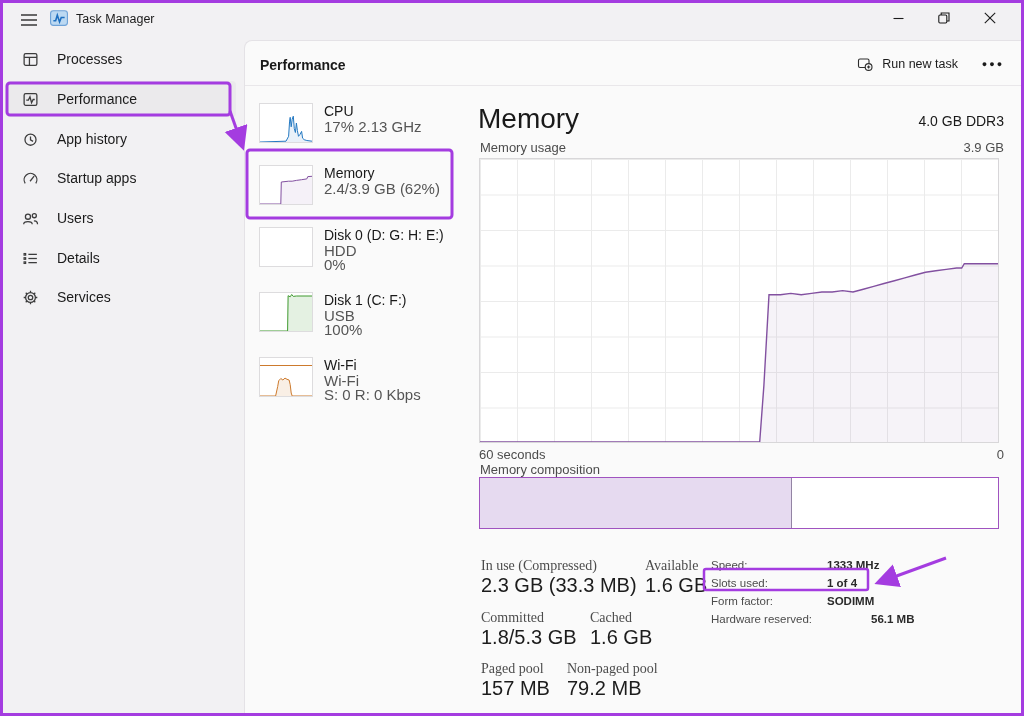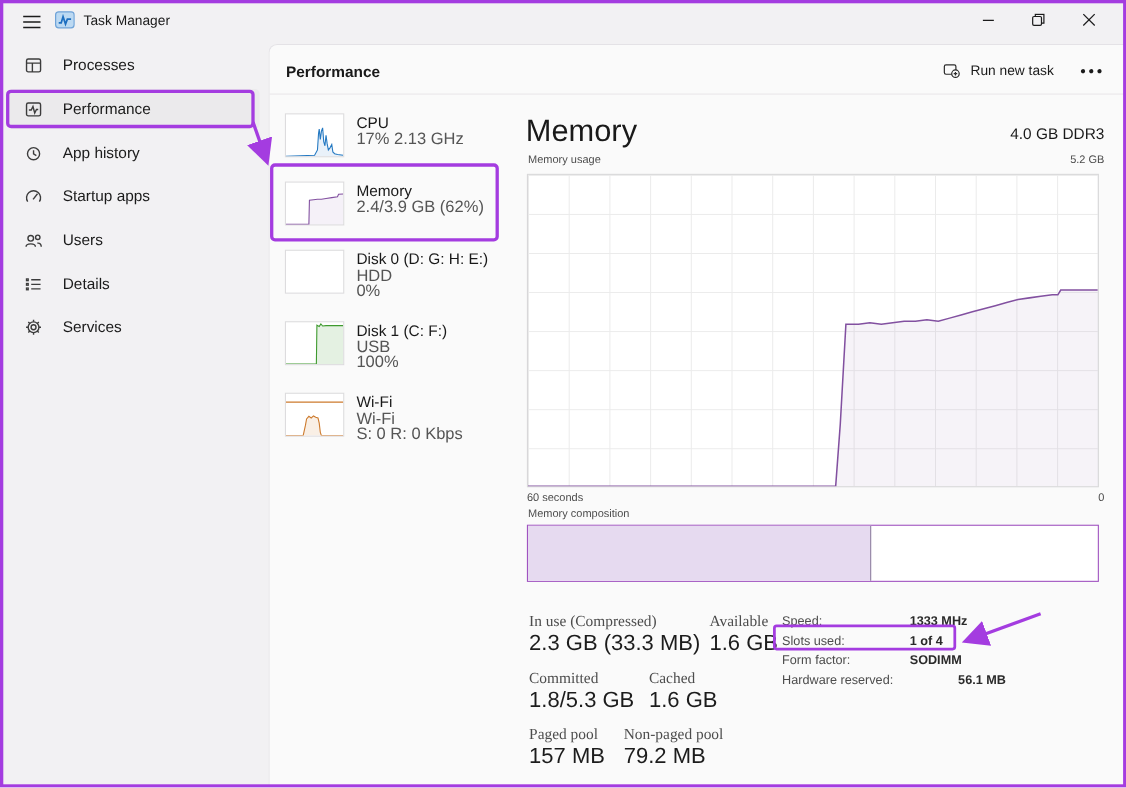--- a/index.html
+++ b/index.html
@@ -41,21 +41,21 @@
   .mem-fill{fill:rgba(130,80,160,0.08);stroke:none;}
   .disk-line{stroke:#3f9a2f;stroke-width:1;fill:none;}
   .disk-fill{fill:rgba(63,154,47,0.14);stroke:none;}
   .wifi-line{stroke:#cd7a2d;stroke-width:1;fill:none;}
   .wifi-fill{fill:rgba(205,122,45,0.12);stroke:none;}
   .wifi-top{stroke:#cd7a2d;stroke-width:1.2;}
 
   
   .mem-title{position:absolute;left:233px;top:62px;font-size:28px;color:#191919;}
   .mem-capacity{position:absolute;right:20px;top:72px;font-size:14px;color:#191919;}
-  .cap-label{position:absolute;font-size:10px;color:#4c4c4c;text-align:right;}
+  .cap-label{position:absolute;font-size:13px;color:#4c4c4c;text-align:right;}
   .graph{position:absolute;left:234px;top:117px;width:520px;height:285px;box-sizing:border-box;border:1px solid #d8d7d9;background-color:#ffffff;
     background-image:linear-gradient(to right,#ebebeb 1px,transparent 1px),linear-gradient(to bottom,#ebebeb 1px,transparent 1px);
     background-size:37px 35.5px;background-position:top right;}
   .graph svg{position:absolute;left:0;top:0;}
   .graph-line{stroke:#8250a0;stroke-width:1.4;fill:none;}
   .graph-fill{fill:rgba(127,79,150,0.07);stroke:none;}
   .comp-bar{position:absolute;left:234px;top:436px;width:520px;height:52px;box-sizing:border-box;border:1px solid #a053c0;background:#ffffff;}
   .comp-fill{position:absolute;left:0;top:0;bottom:0;width:60%;background:#e6daf0;border-right:1px solid #9384a4;}
   .stat-label{position:absolute;font-size:14px;color:#4c4c4c;white-space:nowrap;font-family:Liberation Serif, serif;}
   .stat-value{position:absolute;font-size:20px;color:#1c1c1c;white-space:nowrap;}
@@ -241,21 +241,21 @@
       <div class="perf-text">
         <div class="perf-title">Wi-Fi</div>
         <div class="perf-sub">Wi-Fi</div>
         <div class="perf-sub">S: 0 R: 0 Kbps</div>
       </div>
     </div>
 
     <div class="mem-title">Memory</div>
     <div class="mem-capacity">4.0 GB DDR3</div>
     <div class="cap-label" style="left:235px;top:99px;">Memory usage</div>
-    <div class="cap-label" style="right:20px;top:99px;">5.2 GB</div>
+    <div class="cap-label" style="right:20px;top:99px;">3.9 GB</div>
 
     <div class="graph">
       <svg width="518" height="283" viewBox="0 0 518 283">
         <polygon class="graph-fill" points="0,283 0.0,283.0 279.7,283.0 283.9,226.4 289.0,135.8 300.4,135.8 310.8,134.4 321.2,135.8 331.5,134.4 341.9,133.0 352.2,133.0 362.6,131.6 373.0,133.0 383.3,130.2 393.7,127.3 404.0,124.5 414.4,121.7 424.8,118.9 435.1,116.0 445.5,113.2 455.8,111.8 466.2,110.4 476.6,109.0 481.7,109.0 484.3,104.7 497.3,104.7 518.0,104.7 518,283"></polygon>
         <polyline class="graph-line" points="0.0,283.0 279.7,283.0 283.9,226.4 289.0,135.8 300.4,135.8 310.8,134.4 321.2,135.8 331.5,134.4 341.9,133.0 352.2,133.0 362.6,131.6 373.0,133.0 383.3,130.2 393.7,127.3 404.0,124.5 414.4,121.7 424.8,118.9 435.1,116.0 445.5,113.2 455.8,111.8 466.2,110.4 476.6,109.0 481.7,109.0 484.3,104.7 497.3,104.7 518.0,104.7"></polyline>
       </svg>
     </div>
 
     <div class="cap-label" style="left:234px;top:406px;">60 seconds</div>
     <div class="cap-label" style="right:20px;top:406px;">0</div>

